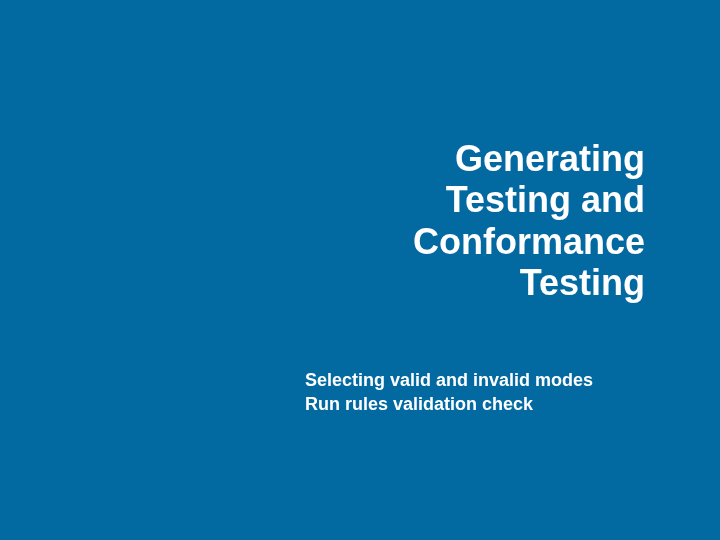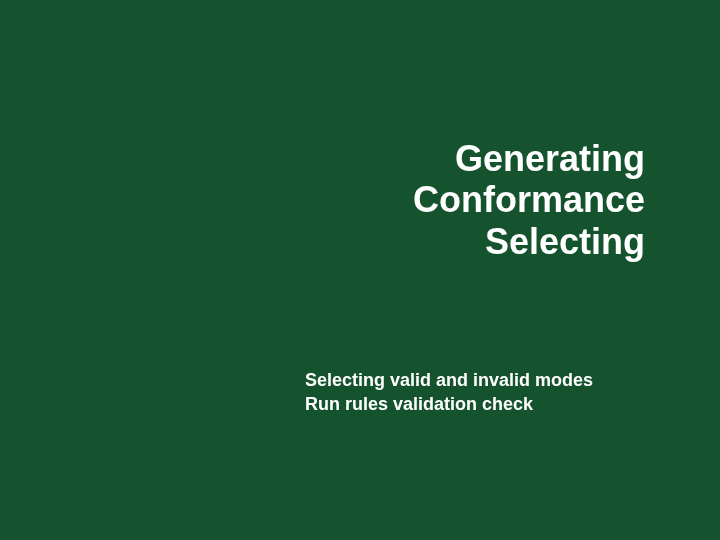--- a/index.html
+++ b/index.html
@@ -1,20 +1,20 @@
 <!DOCTYPE html>
 <html><head>
 <meta charset="utf-8">
 <style>
   * { margin: 0; padding: 0; box-sizing: border-box; }
   html, body { width: 720px; height: 540px; background: #000; overflow: hidden; }
   .slide {
     width: 720px;
     height: 540px;
-    background: #14532d;
+    background: #0369a1;
     position: relative;
     font-family: Arial, Helvetica, sans-serif;
     color: #fff;
   }
   .title-block {
     position: absolute;
     top: 138px;
     right: 75px;
     text-align: right;
   }
@@ -35,20 +35,21 @@
     line-height: 1.35;
     color: #fff;
   }
 </style>
 </head>
 <body>
 
 <div class="slide">
   <div class="title-block">
     <div class="line">Generating</div>
+    <div class="line">Testing and</div>
     <div class="line">Conformance</div>
-    <div class="line">Selecting</div>
+    <div class="line">Testing</div>
   </div>
   <div class="bullet-block">
     <div class="bullet">Selecting valid and invalid modes</div>
     <div class="bullet">Run rules validation check</div>
   </div>
 </div>
 
 </body></html>

